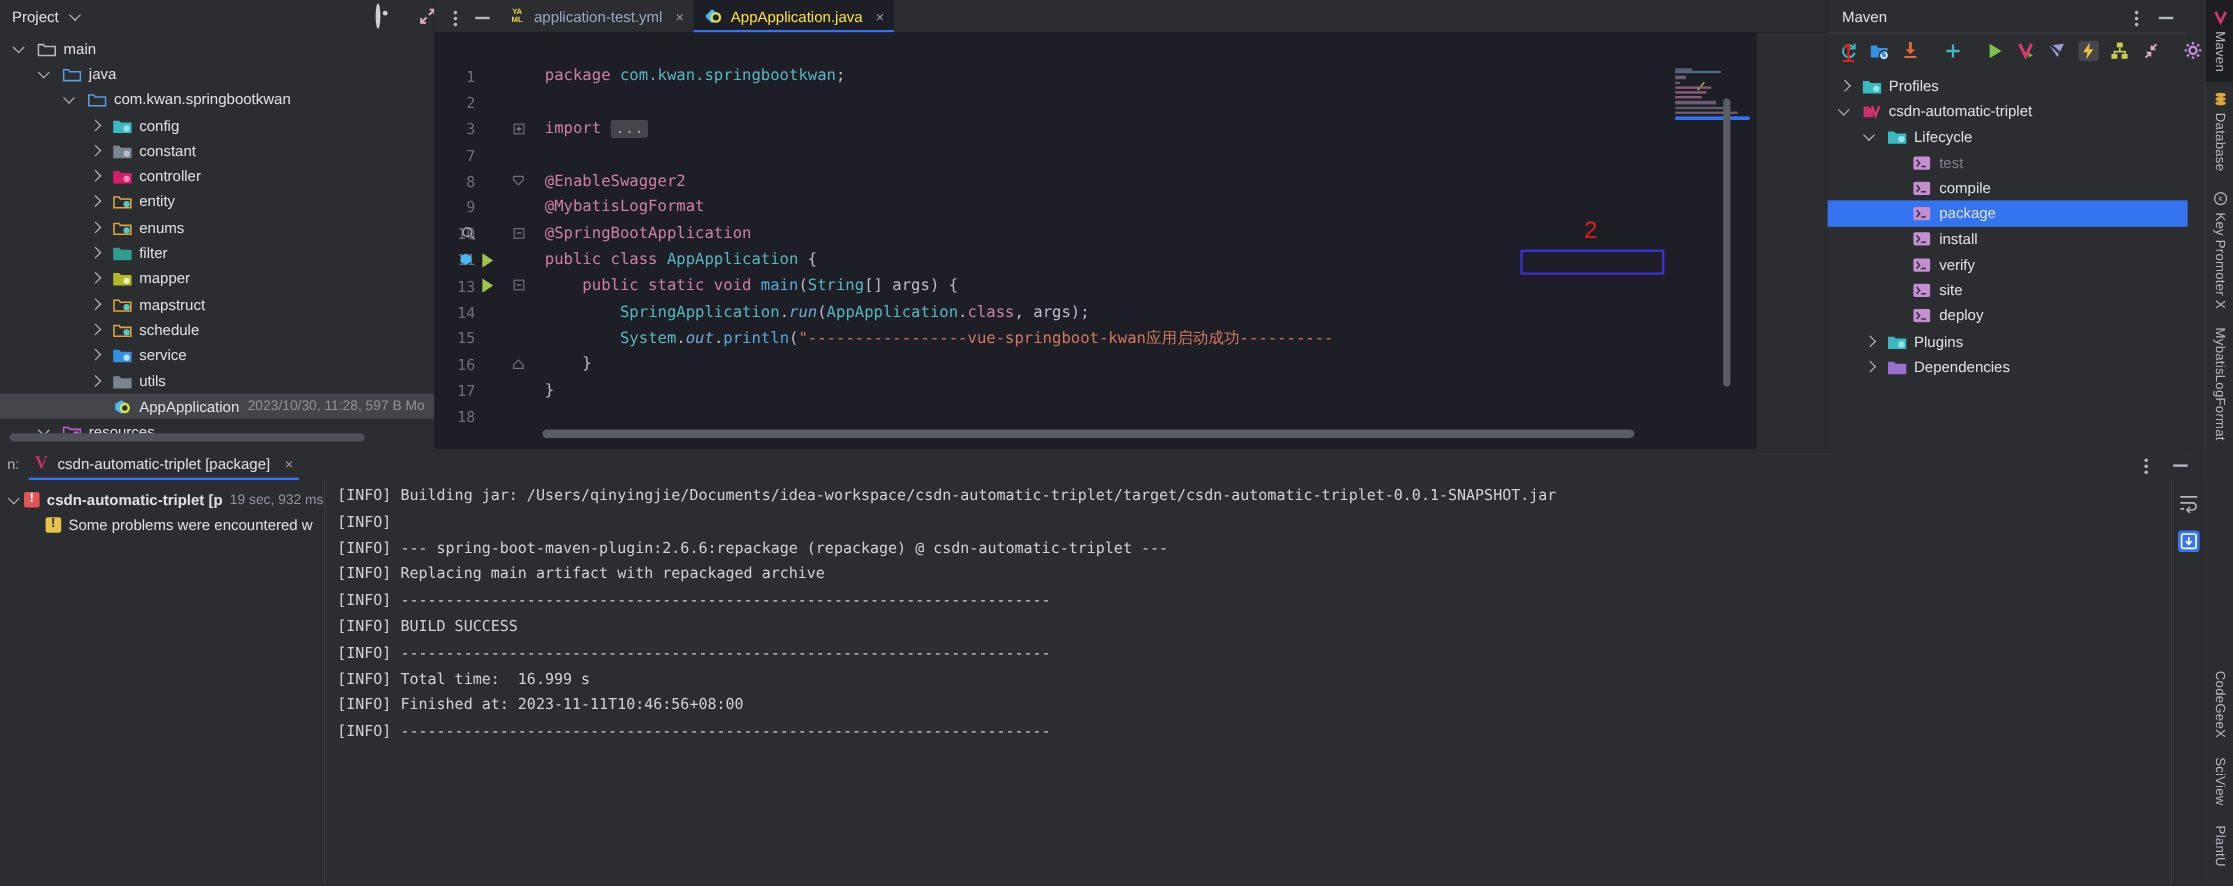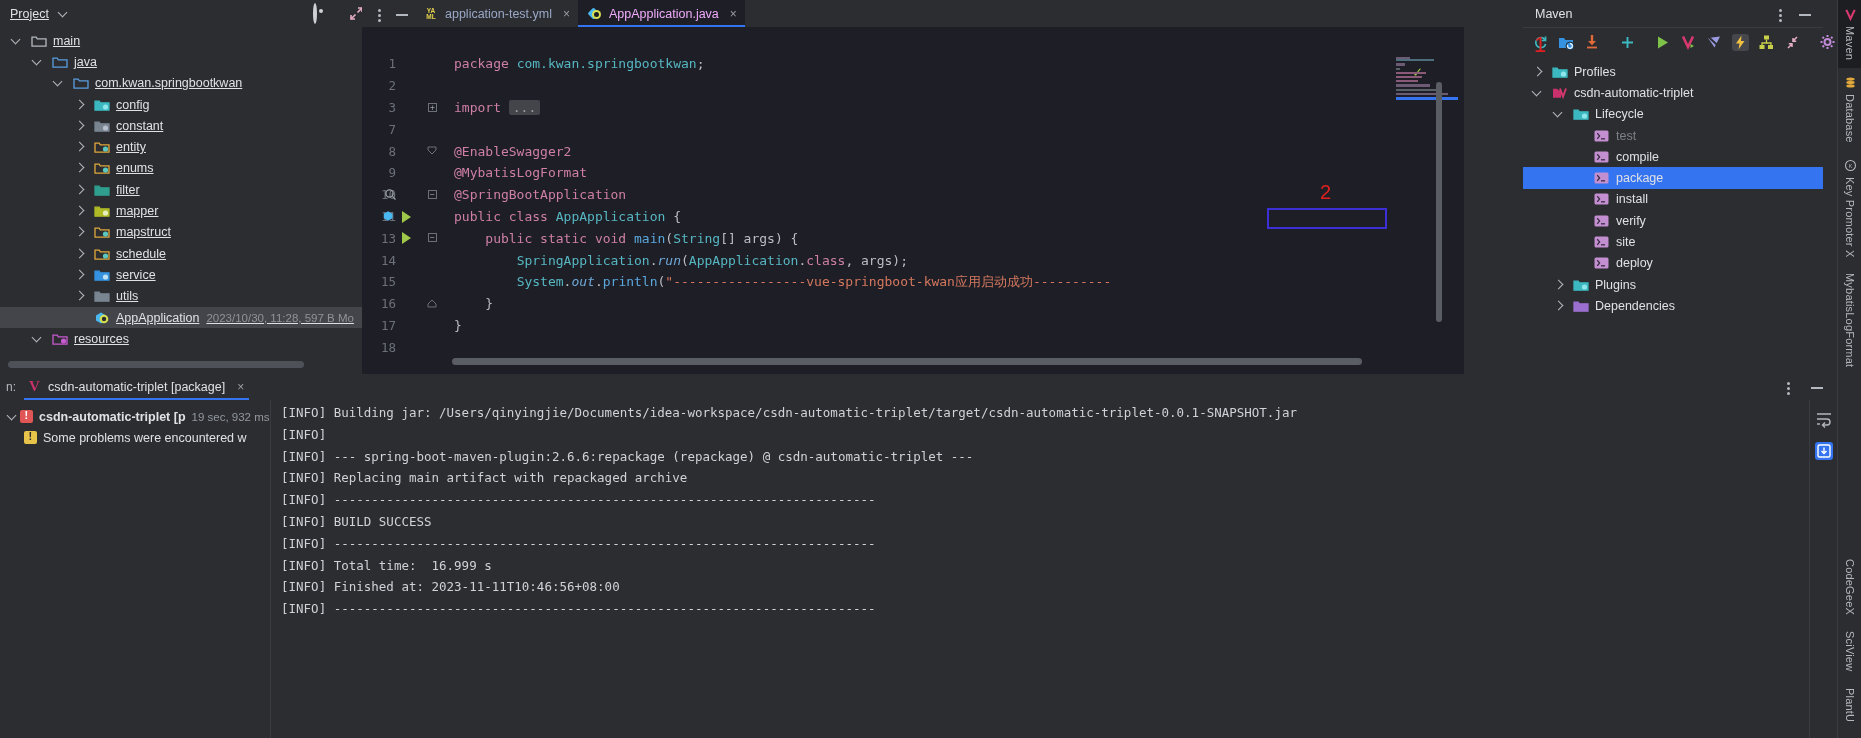--- a/index.html
+++ b/index.html
@@ -16,21 +16,21 @@
     content:""; position:absolute; left:3px; top:3px;
     width:6px; height:6px; border-right:1.6px solid #b4b8bf; border-bottom:1.6px solid #b4b8bf;
     transform:rotate(-45deg);
   }
   .chev.down::before{ transform:rotate(45deg); left:2px; top:2px; }
 
   
   .fi{ width:16px; height:14px; flex:none; position:relative; margin-right:6px; }
 
   
-  .left{ position:absolute; left:0; top:0; width:429px; height:374px; background:#2b2d30;text-decoration:underline; }
+  .left{ position:absolute; left:0; top:0; width:429px; height:374px; background:#2b2d30; }
   .left-header{ height:27px; display:flex; align-items:center; padding:0 6px 0 10px; background:#2b2d30;}
   .left-title{ font-size:12.5px; color:#dfe1e5; }
   .left-title-chev{ margin-left:8px; }
   .left-header-icons{ margin-left:auto; display:flex; align-items:center; gap:18px; padding-right:4px;}
   .hicon{ width:17px; height:17px; position:relative; cursor:pointer;}
   .target-ico{ width:15px;height:15px;border:2px solid #ced0d6;border-radius:50%;position:relative;}
   .target-ico::after{content:"";position:absolute;left:3.5px;top:3.5px;width:4px;height:4px;border-radius:50%;background:#ced0d6;}
   .arrow-expand, .arrow-collapse{ font-size:15px; color:#e8aec6; line-height:17px; }
   .vdiv{ width:1px; height:18px; background:#4a4c50; }
 
@@ -48,21 +48,21 @@
   .etop-left{ display:flex; align-items:center; gap:0; padding-left:6px;}
   .kebab{ width:22px;height:22px;position:relative; cursor:pointer;}
   .kebab i{ position:absolute; left:10px; width:3px;height:3px;border-radius:50%;background:#b4b8bf;}
   .kebab i:nth-child(1){top:6px} .kebab i:nth-child(2){top:11px} .kebab i:nth-child(3){top:16px}
   .minus{ width:24px;height:22px;position:relative;cursor:pointer;}
   .minus::after{content:"";position:absolute;left:6px;top:11px;width:12px;height:2px;background:#b4b8bf;}
 
   .tab{ height:27px; display:flex; align-items:center; padding:0 8px 0 10px; font-size:12.5px; gap:7px; cursor:pointer; position:relative;}
   .tab .tlabel{ color:#9aa7c7; }
   .tab.active{ background:#1e1f26; }
-  .tab.active .tlabel{ color:#f0abfc; }
+  .tab.active .tlabel{ color:#fde047; }
   .tab.active::after{ content:""; position:absolute; left:0; right:0; bottom:0; height:2px; background:#3574f0; }
   .tab .x{ color:#9a9da3; font-size:12px; margin-left:4px; }
   .yaml-ico{ width:14px;height:14px;font-size:6.5px;line-height:6.5px;color:#e8d44d;font-weight:bold;text-align:center;padding-top:1px;font-family:"Liberation Sans",sans-serif;}
   .spring-ico{ width:14px;height:14px;position:relative;}
   .spring-ico .c1{position:absolute;left:0;top:1px;width:11px;height:11px;background:#4ab8f0;transform:rotate(45deg) scale(.78);border-radius:2px;}
   .spring-ico .c2{position:absolute;left:4px;top:3px;width:9px;height:9px;border-radius:50%;background:#d7e04e;}
   .spring-ico .c3{position:absolute;left:6px;top:5px;width:5px;height:5px;border-radius:50%;background:#1e1f26;}
 
   .ebody{ position:relative; height:347px; background:#1e1f26; font-family:"DejaVu Sans Mono", monospace; font-size:13px;}
   .lines{ position:absolute; left:0; top:0; right:0; padding-top:26px;}
@@ -217,20 +217,32 @@
           <span style="display:inline-block;width:73px"></span>
           <span class="chev "></span>
           <span style="width:7px;display:inline-block"></span>
           <span class="fi" style="display:inline-flex;align-items:center">
             <svg width="16" height="14" viewBox="0 0 16 14">
               <path d="M1 3.2h4.2l1.1 1.6H15v7.4H1z" fill="#7a8592" stroke="#7a8592" stroke-width="1.3"></path>
               <circle cx="11.5" cy="9" r="2.6" fill="#b6c0cc"></circle>
             </svg>
           </span>
           <span class="lbl">constant</span>
+        </div>
+        <div class="tnode">
+          <span style="display:inline-block;width:73px"></span>
+          <span class="chev "></span>
+          <span style="width:7px;display:inline-block"></span>
+          <span class="fi" style="display:inline-flex;align-items:center">
+            <svg width="16" height="14" viewBox="0 0 16 14">
+              <path d="M1 3.2h4.2l1.1 1.6H15v7.4H1z" fill="#d61f6e" stroke="#d61f6e" stroke-width="1.3"></path>
+              <circle cx="11.5" cy="9" r="2.6" fill="#f58fc0"></circle>
+            </svg>
+          </span>
+          <span class="lbl">controller</span>
         </div>
         <div class="tnode">
           <span style="display:inline-block;width:73px"></span>
           <span class="chev "></span>
           <span style="width:7px;display:inline-block"></span>
           <span class="fi" style="display:inline-flex;align-items:center">
             <svg width="16" height="14" viewBox="0 0 16 14">
               <path d="M1 3.2h4.2l1.1 1.6H15v7.4H1z" fill="none" stroke="#e0a83c" stroke-width="1.3"></path>
               <circle cx="11.5" cy="9" r="2.6" fill="#5ac8c0"></circle>
             </svg>
@@ -714,21 +726,21 @@
     </div>
 
     <div class="b-split">
       <div class="b-left">
         <div class="bl-row" style="padding-left:6px">
           <span class="chev down"></span>
           <span class="err-ico"></span>
           <span class="nm">csdn-automatic-triplet [p</span>
           <span class="tm">19 sec, 932 ms</span>
         </div>
-        <div class="bl-row" style="padding-left:24px">
+        <div class="bl-row" style="padding-left:38px">
           <span class="warn-ico"></span>
           <span>Some problems were encountered w</span>
         </div>
       </div>
 
       <div class="console">
         <div id="console-lines">
             <div class="cline">[INFO] Building jar: /Users/qinyingjie/Documents/idea-workspace/csdn-automatic-triplet/target/csdn-automatic-triplet-0.0.1-SNAPSHOT.jar</div>
             <div class="cline">[INFO]</div>
             <div class="cline">[INFO] --- spring-boot-maven-plugin:2.6.6:repackage (repackage) @ csdn-automatic-triplet ---</div>

